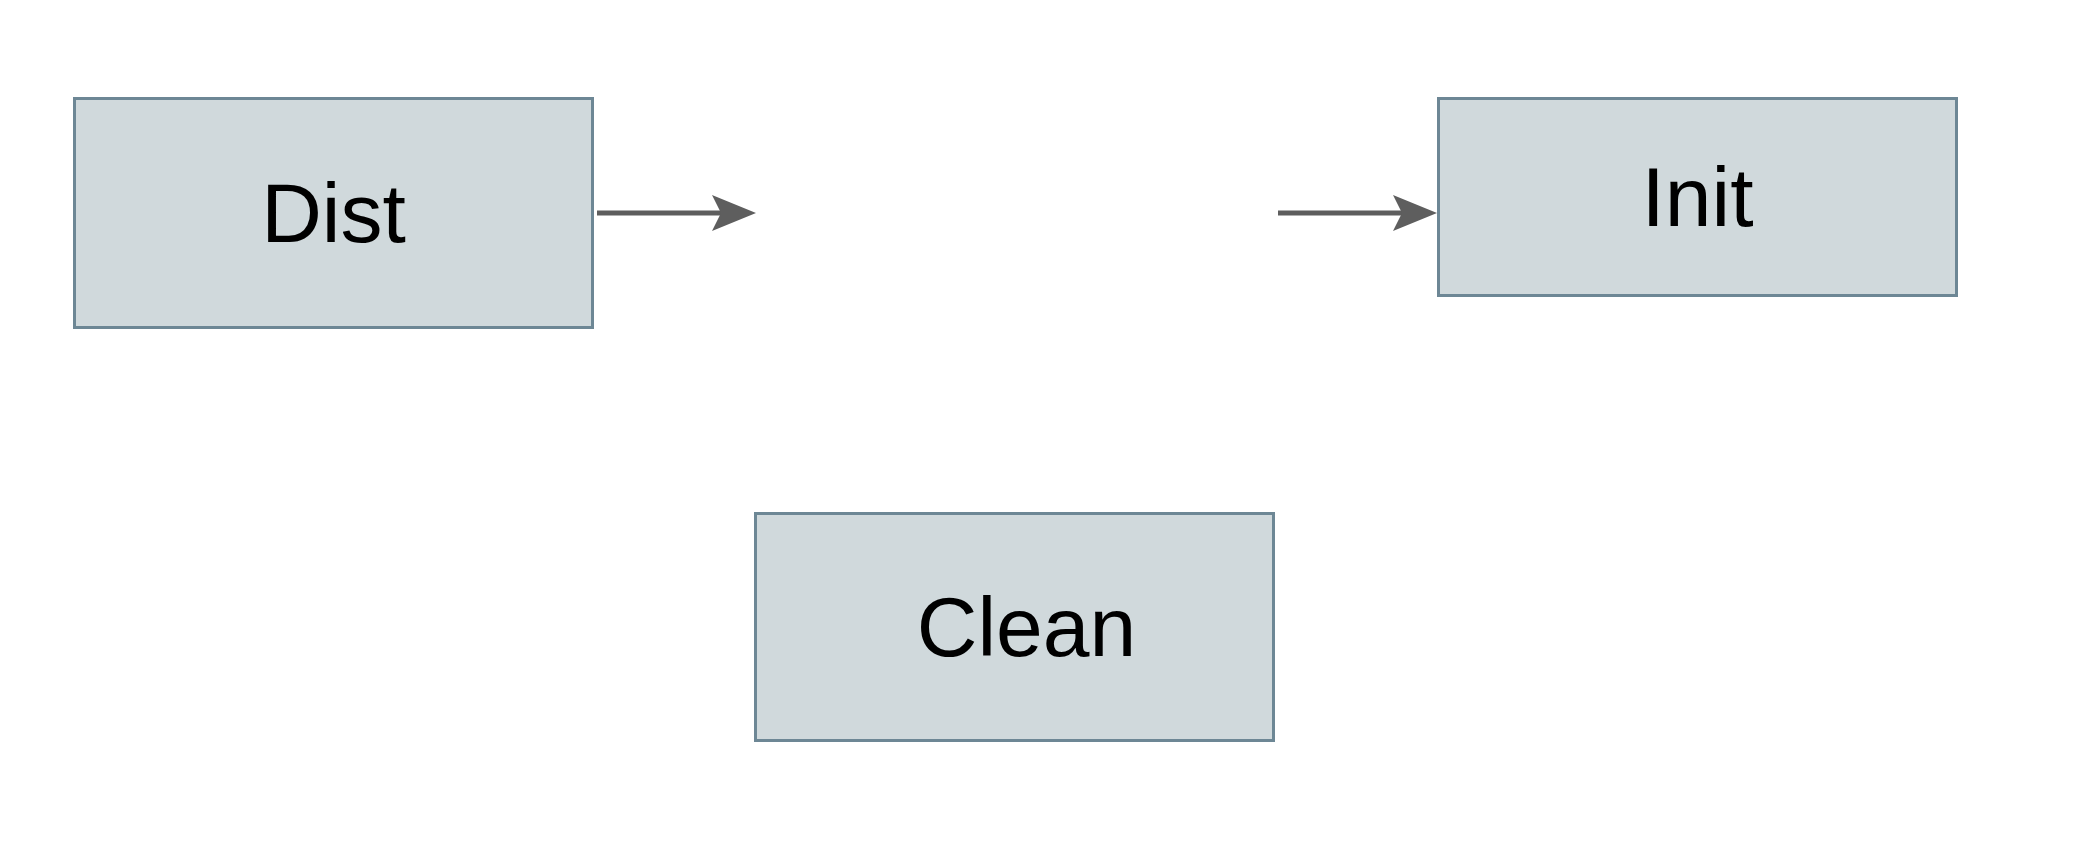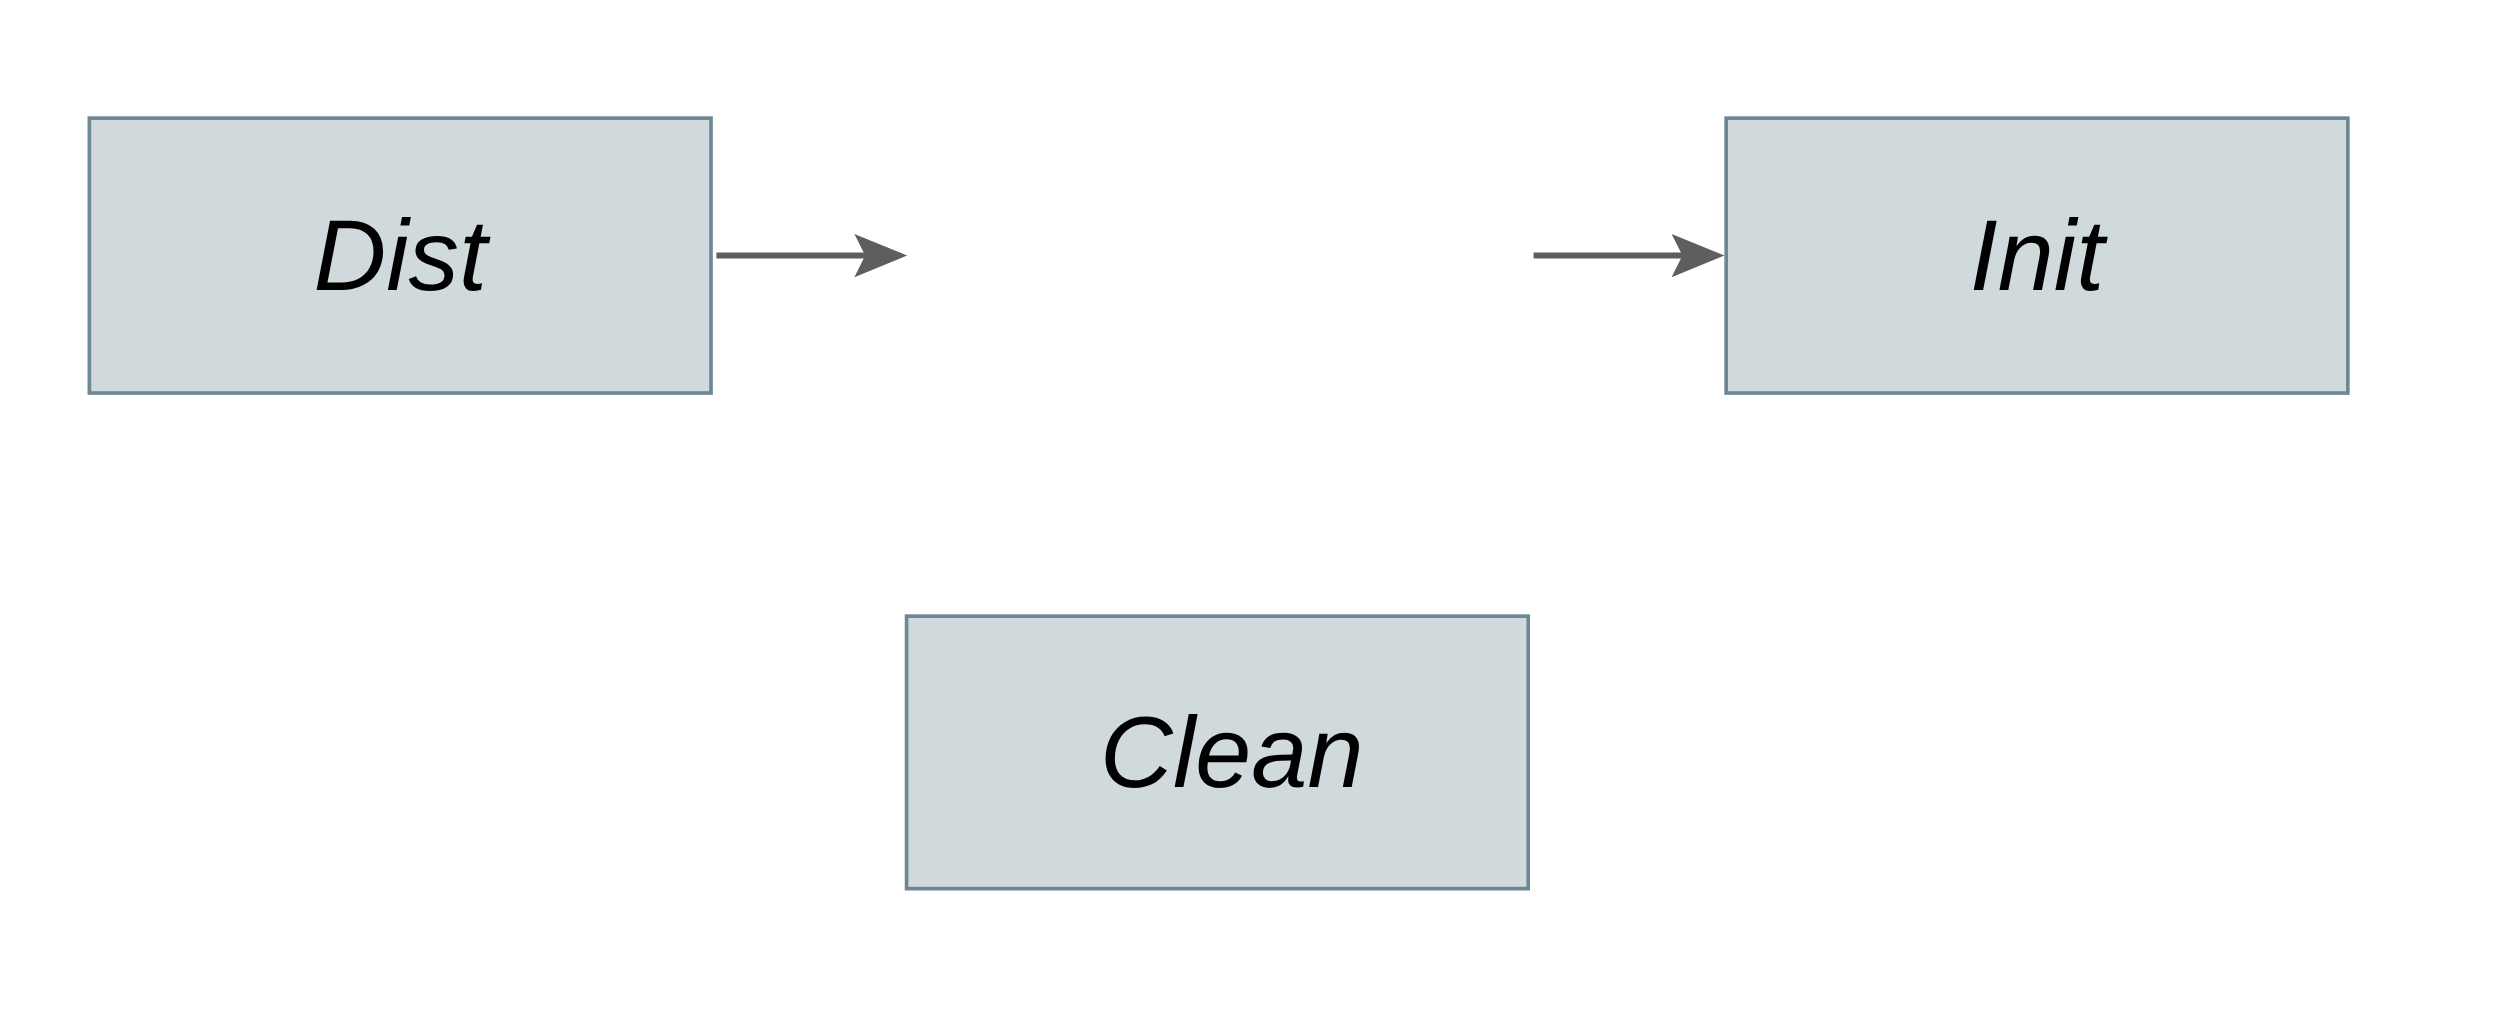--- a/index.html
+++ b/index.html
@@ -23,25 +23,24 @@
     display: flex;
     align-items: center;
     justify-content: center;
   }
   .node-label {
     font-size: 84px;
     line-height: 1;
     color: #000000;
     letter-spacing: 0px;
     white-space: nowrap;
-    font-style: italic;
   }
   .node-dist    { left: 73px;   top: 97px;  width: 521px; height: 232px; }
   .node-compile { left: 755px;  top: 97px;  width: 520px; height: 232px; }
-  .node-init    { left: 1437px; top: 97px;  width: 521px; height: 232px; }
+  .node-init    { left: 1437px; top: 97px;  width: 521px; height: 200px; }
   .node-clean   { left: 754px;  top: 512px; width: 521px; height: 230px; padding-left: 24px; }
   .edges-layer {
     position: absolute;
     left: 0; top: 0;
     width: 2078px;
     height: 848px;
     pointer-events: none;
   }
 </style>
 </head>

